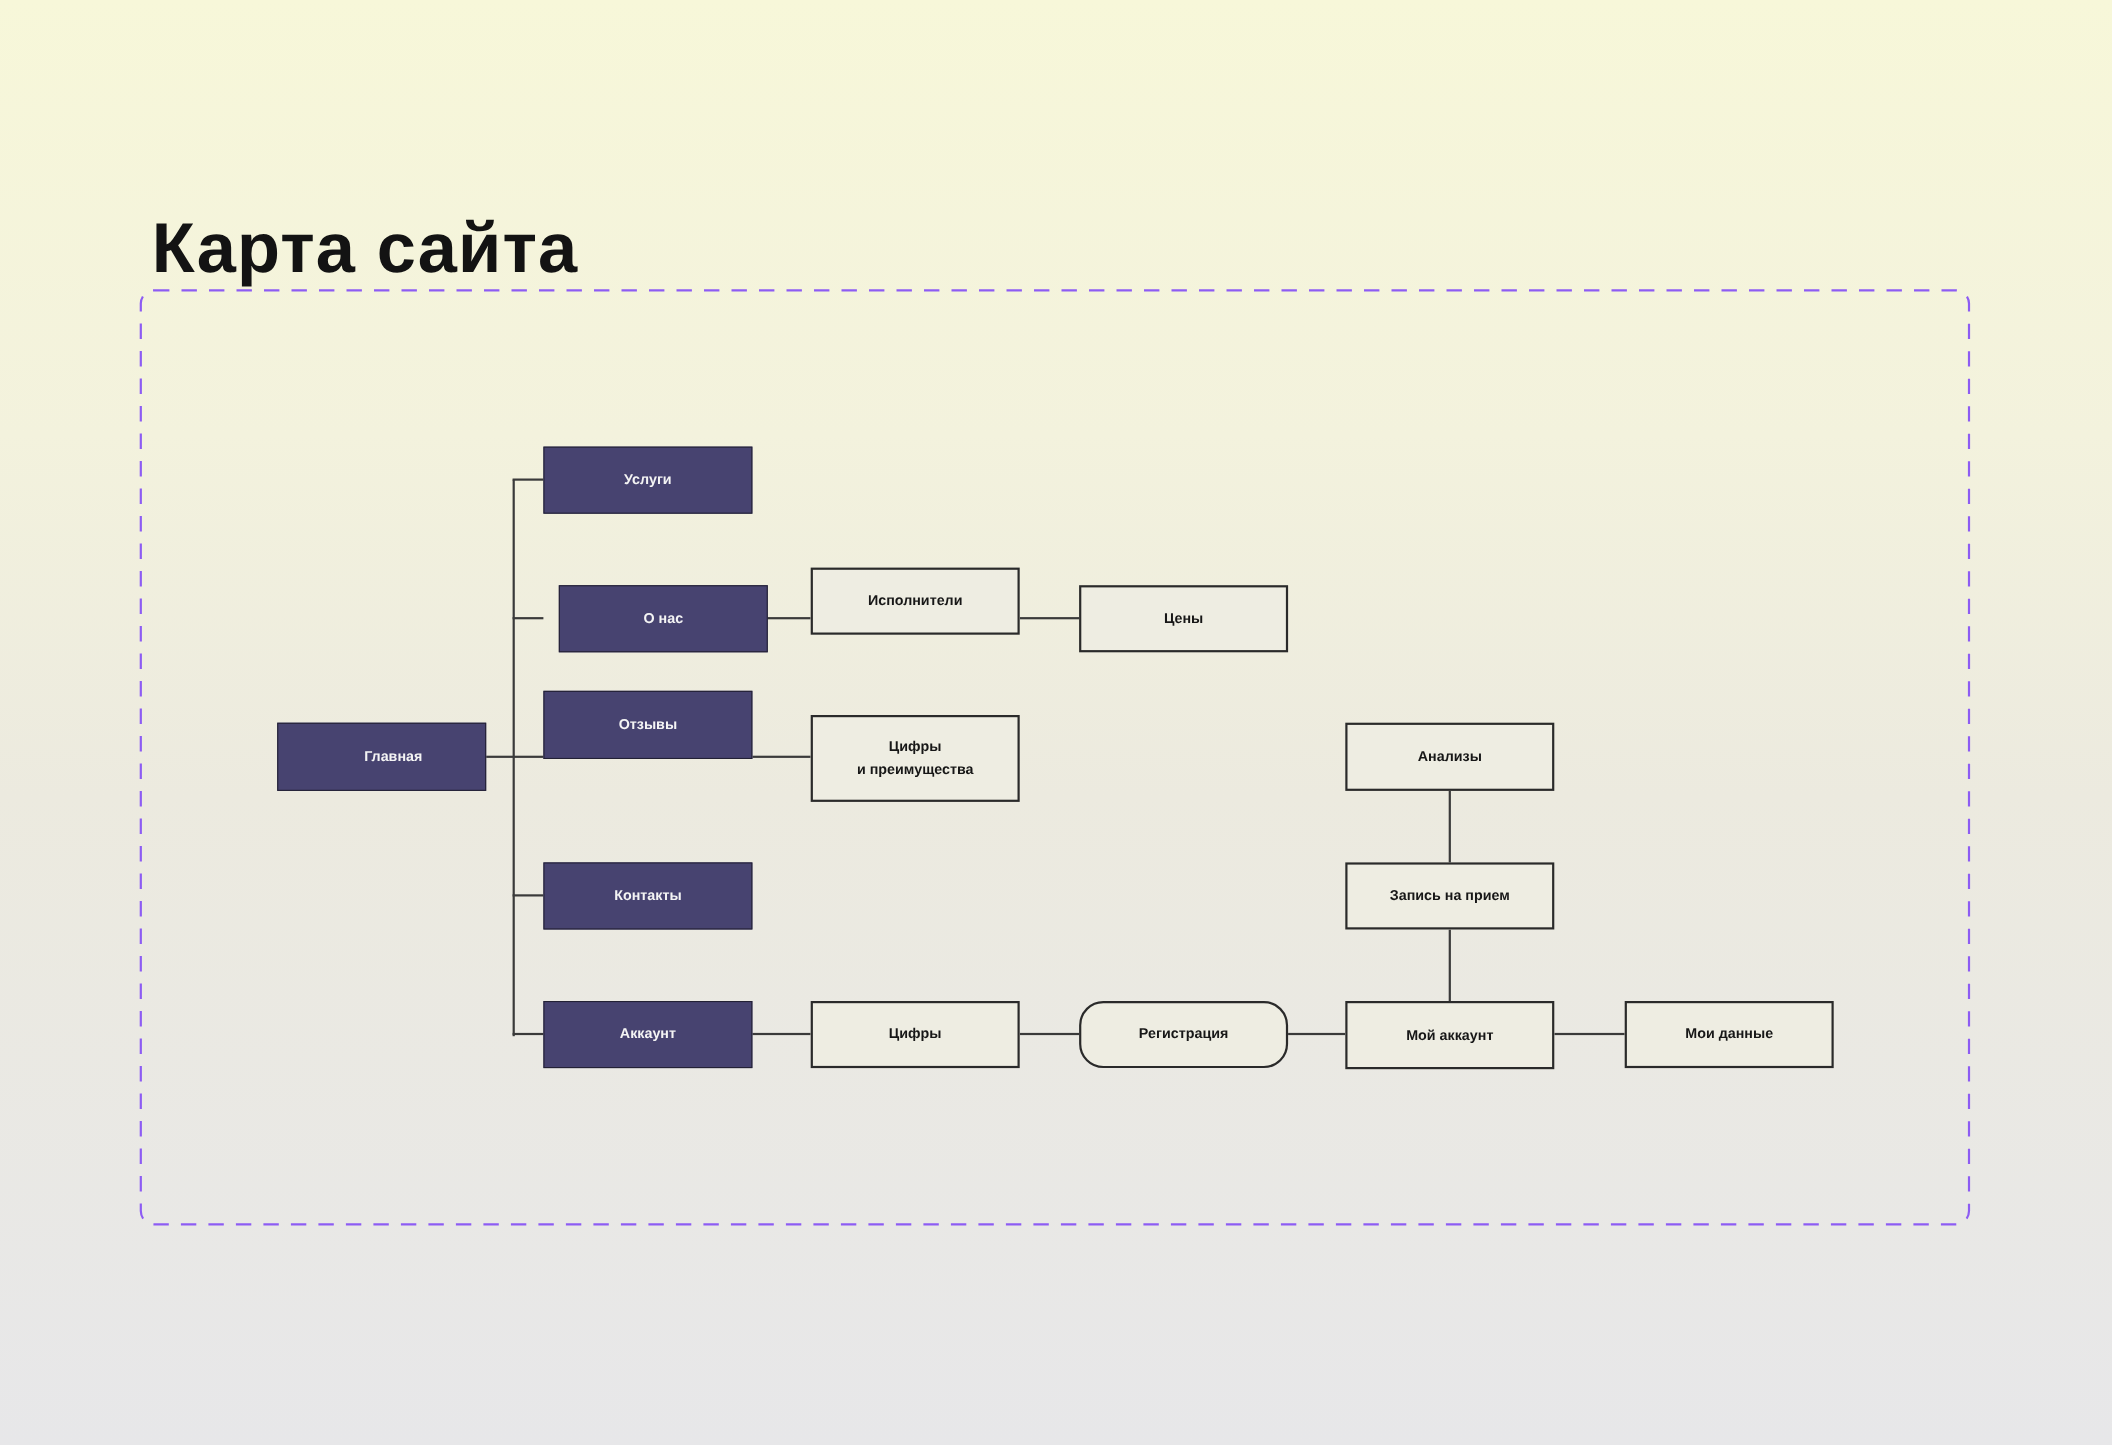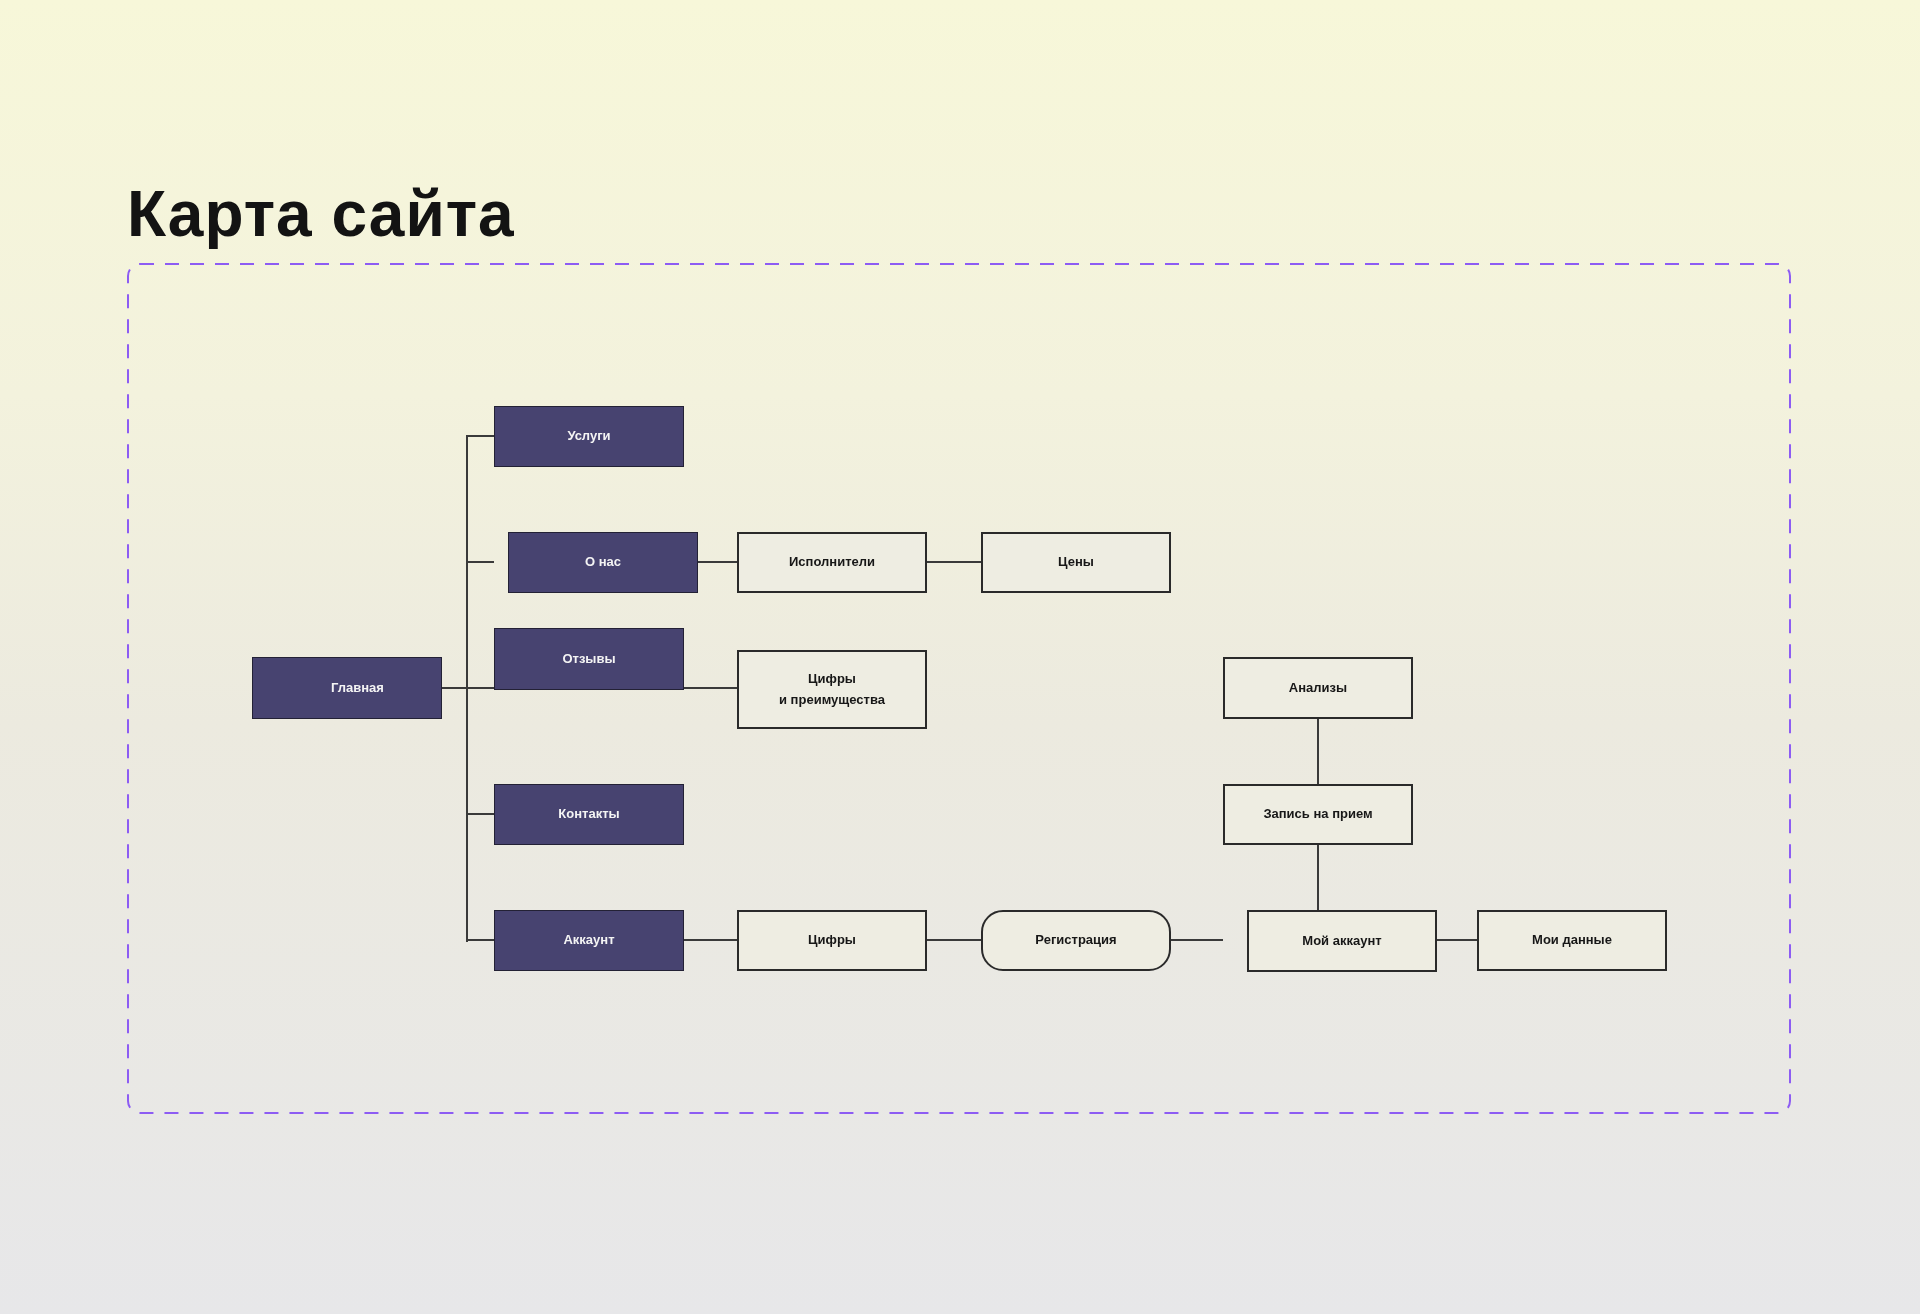--- a/index.html
+++ b/index.html
@@ -11,21 +11,21 @@
     width: 1920px;
     height: 1314px;
     overflow: hidden;
     background: linear-gradient(to bottom, #f7f7d9 0%, #f3f2dd 30%, #eceadf 55%, #e7e7e9 100%);
     font-family: "Liberation Sans", sans-serif;
   }
   .page-title {
     position: absolute;
     left: 127px;
     top: 180px;
-    margin: 0;
+    margin: 11px;
     font-size: 64px;
     line-height: 68px;
     font-weight: 600;
     letter-spacing: 1px;
     color: #131313;
   }
   .frame-svg {
     position: absolute;
     left: 126px;
     top: 262px;
@@ -88,24 +88,24 @@
   <div class="line" style="left:1317px; top:719px; width:2px; height:66px;"></div>
   <div class="line" style="left:1317px; top:845px; width:2px; height:66px;"></div>
 
   <div class="node primary" style="left:252px; top:657px; height:62px;padding-left:21px;">Главная</div>
   <div class="node primary" style="left:494px; top:406px;">Услуги</div>
   <div class="node primary" style="left:508px; top:532px;">О нас</div>
   <div class="node primary" style="left:494px; top:628px; height:62px;">Отзывы</div>
   <div class="node primary" style="left:494px; top:784px;">Контакты</div>
   <div class="node primary" style="left:494px; top:910px;">Аккаунт</div>
 
-  <div class="node secondary" style="left:737px; top:532px;">Исполнители</div>
+  <div class="node secondary" style="left:737px; top:516px;">Исполнители</div>
   <div class="node secondary" style="left:981px; top:532px;">Цены</div>
   <div class="node secondary" style="left:737px; top:650px; height:79px;">Цифры
 и преимущества</div>
   <div class="node secondary" style="left:1223px; top:657px; height:62px;">Анализы</div>
   <div class="node secondary" style="left:1223px; top:784px;">Запись на прием</div>
   <div class="node secondary" style="left:737px; top:910px;">Цифры</div>
   <div class="node secondary" style="left:981px; top:910px;border-radius:22px;">Регистрация</div>
-  <div class="node secondary" style="left:1223px; top:910px; height:62px;margin-left:24px;">Мой аккаунт</div>
+  <div class="node secondary" style="left:1223px; top:910px; height:62px;">Мой аккаунт</div>
   <div class="node secondary" style="left:1477px; top:910px;">Мои данные</div>
 
 </div>
 
 </body></html>

